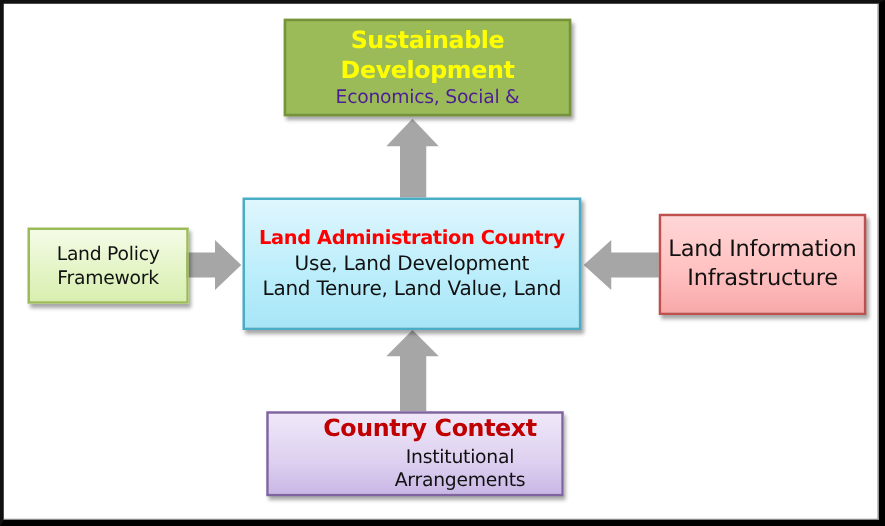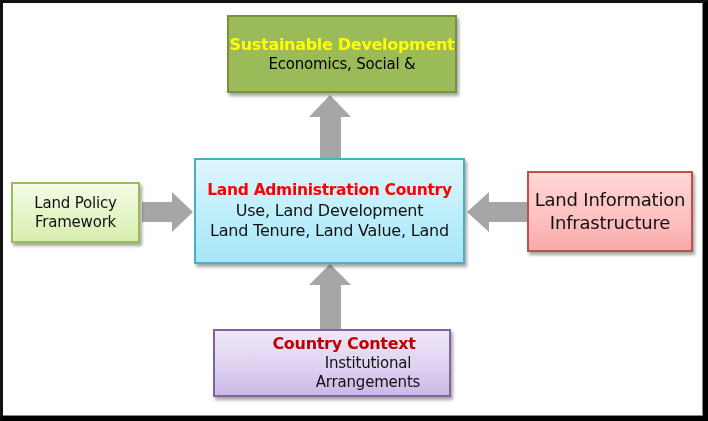--- a/index.html
+++ b/index.html
@@ -18,40 +18,40 @@
       content: ""; position: absolute; right: 0; bottom: 0; left: 0; top: 0;
       box-shadow: inset -1px -1px 0 #888;
       pointer-events: none;
     }
     .box {
       position: absolute; box-sizing: border-box;
       display: flex; flex-direction: column; align-items: center; justify-content: center;
       text-align: center; line-height: 1.25;
       box-shadow: 2px 3px 3px rgba(0,0,0,0.35);
     }
-    .box .title { font-weight: bold; font-size: 16px; letter-spacing: -0.3px; }
+    .box .title { font-weight: bold; font-size: 19px; letter-spacing: -0.3px; }
     .box .line { font-size: 15px; letter-spacing: -0.2px; }
 
     #box-top {
       left: 227px; top: 15px; width: 230px; height: 78px;
       background: #9bbb59; border: 2px solid #76923c;
     }
     #box-top .title { color: #ffff00; }
-    #box-top .line { color: #000000; }
+    #box-top .line { color: #4c1d95; }
 
     #box-center {
       left: 194px; top: 158px; width: 271px; height: 106px;
       background: linear-gradient(to bottom, #dff6fd 0%, #bdeefb 55%, #a7e6f7 100%);
       border: 2px solid #4bacc6;
     }
     #box-center .title { color: #ff0000; font-size: 15.5px; }
     #box-center .line { color: #111111; font-size: 16px; }
 
     #box-left {
-      left: 11px; top: 182px; width: 129px; height: 61px;
+      left: 22px; top: 182px; width: 129px; height: 61px;
       background: linear-gradient(to bottom, #f4fbe6 0%, #e3f4c4 60%, #d8eeb0 100%);
       border: 2px solid #9bbb59;
     }
     #box-left .line { color: #111111; font-size: 15px; }
 
     #box-right {
       left: 527px; top: 171px; width: 166px; height: 81px;
       background: linear-gradient(to bottom, #ffd6d6 0%, #ffc0c0 60%, #f8a9a9 100%);
       border: 2px solid #c0504d;
     }

